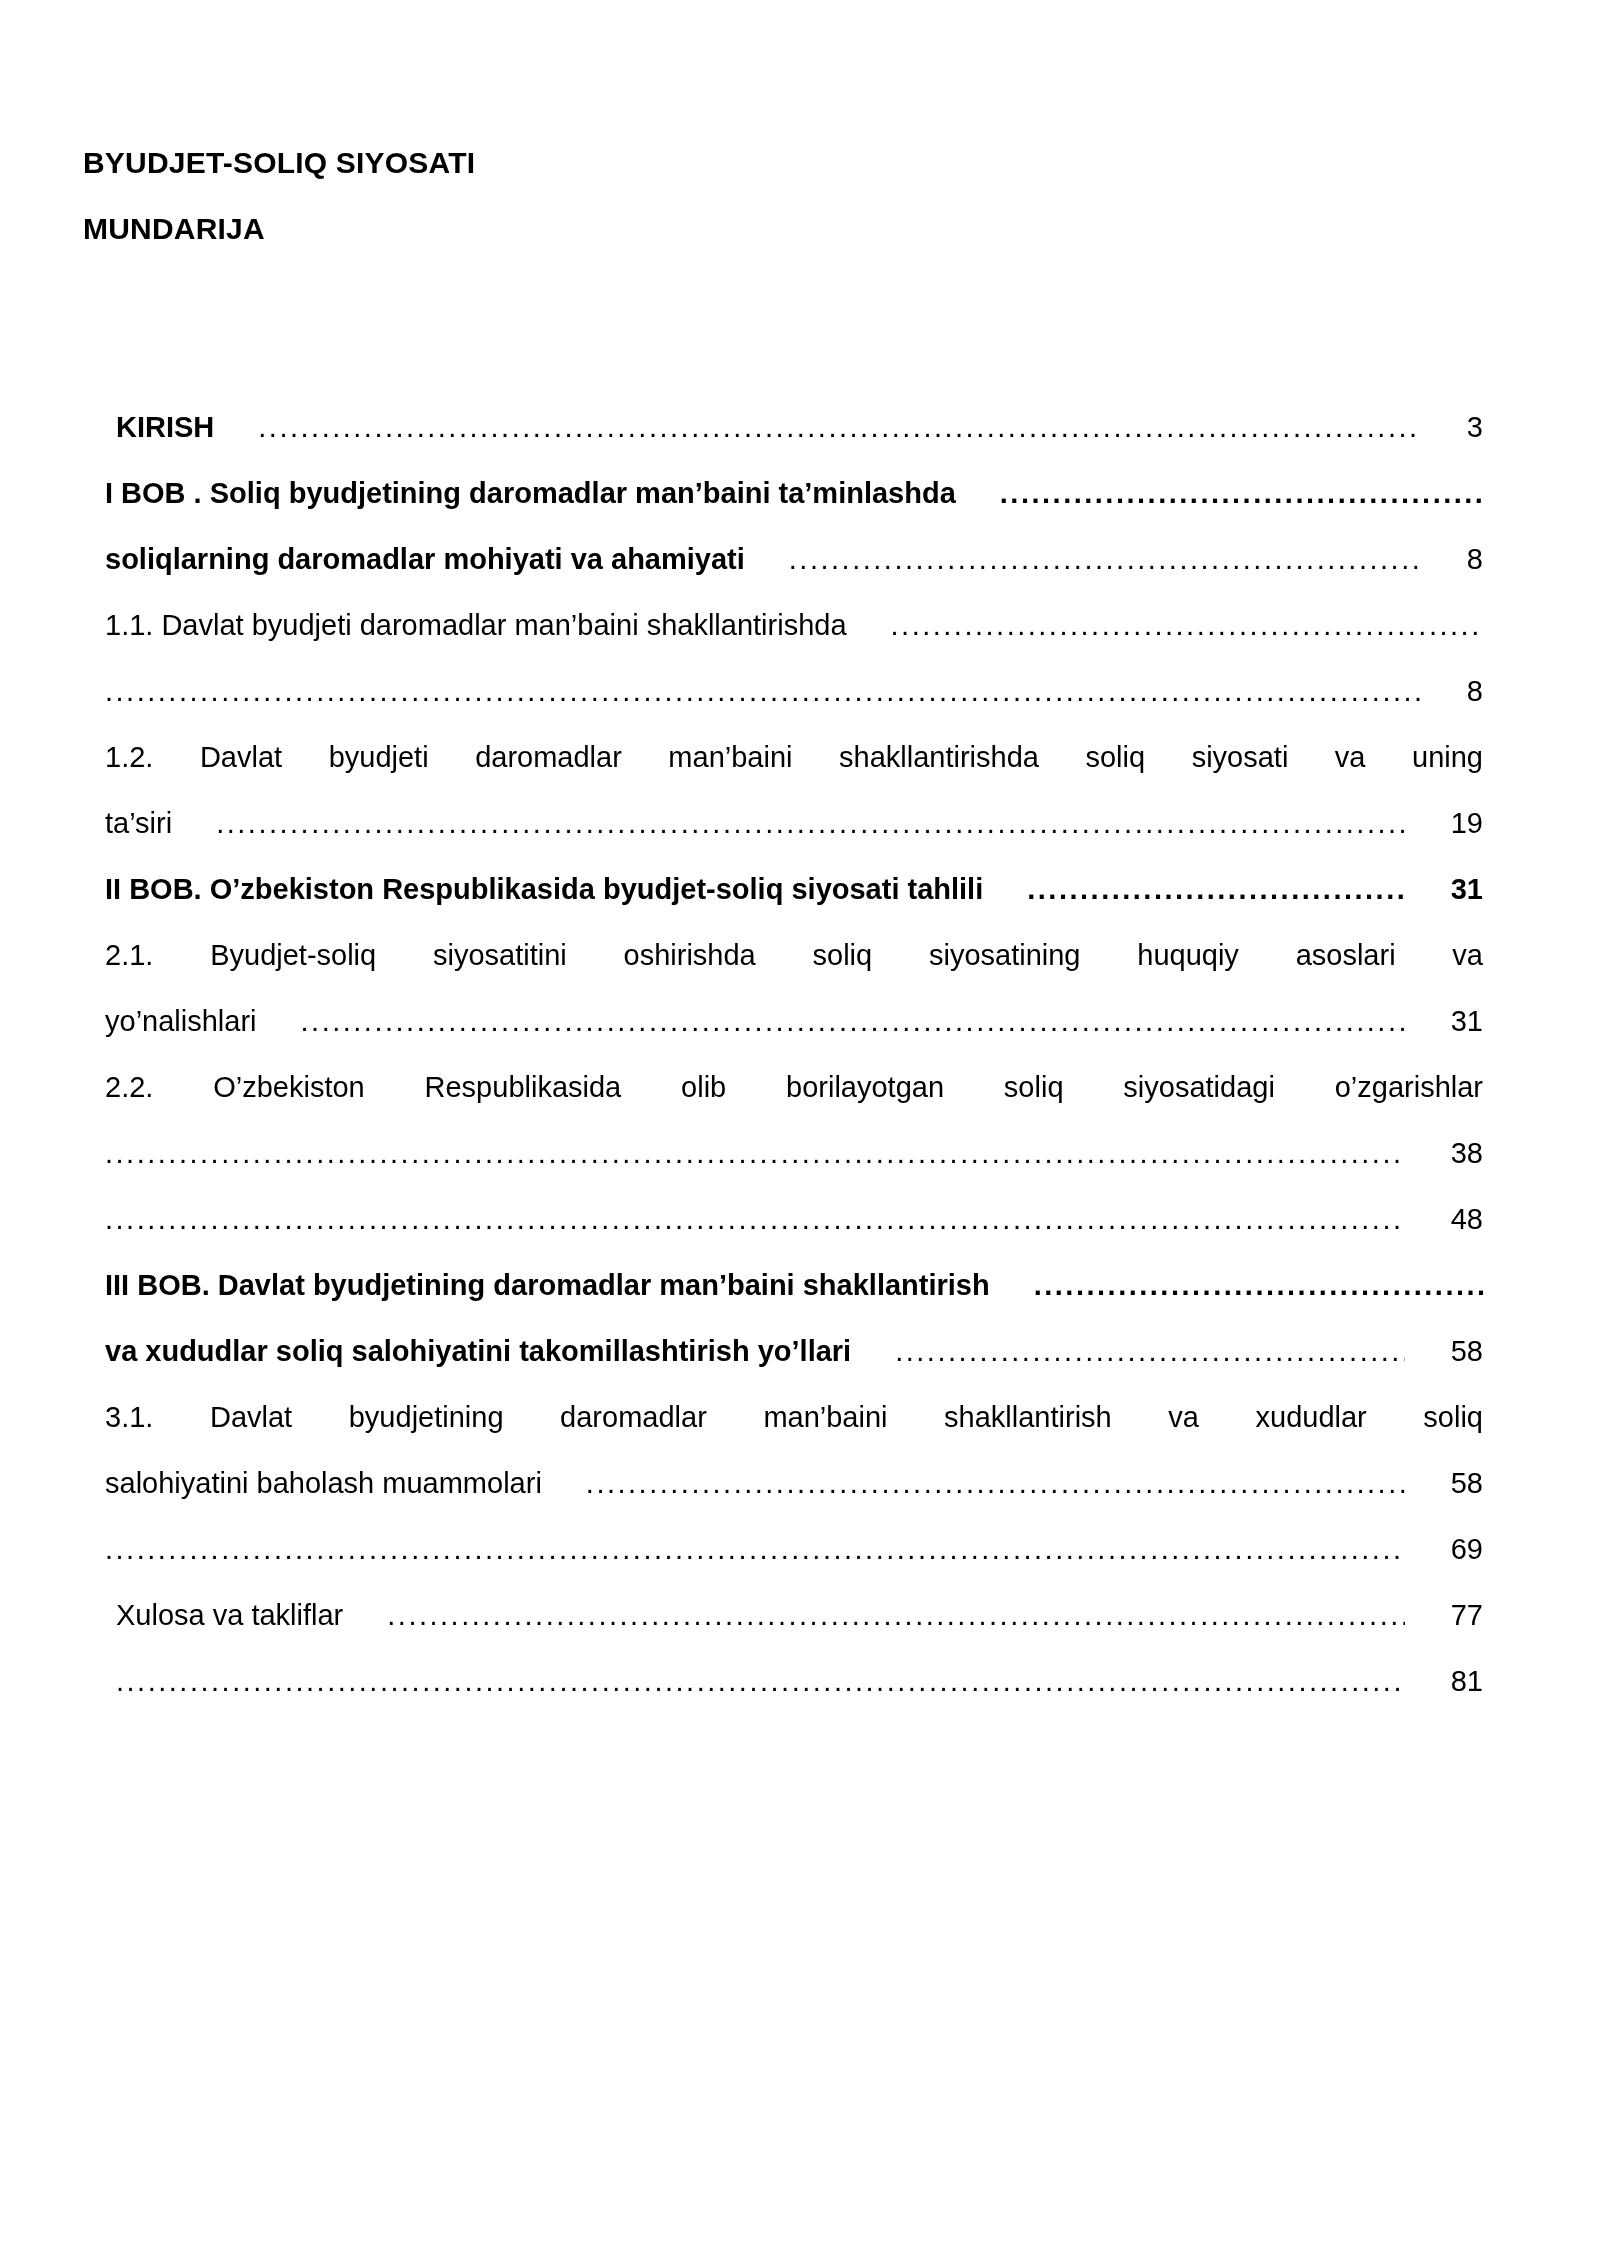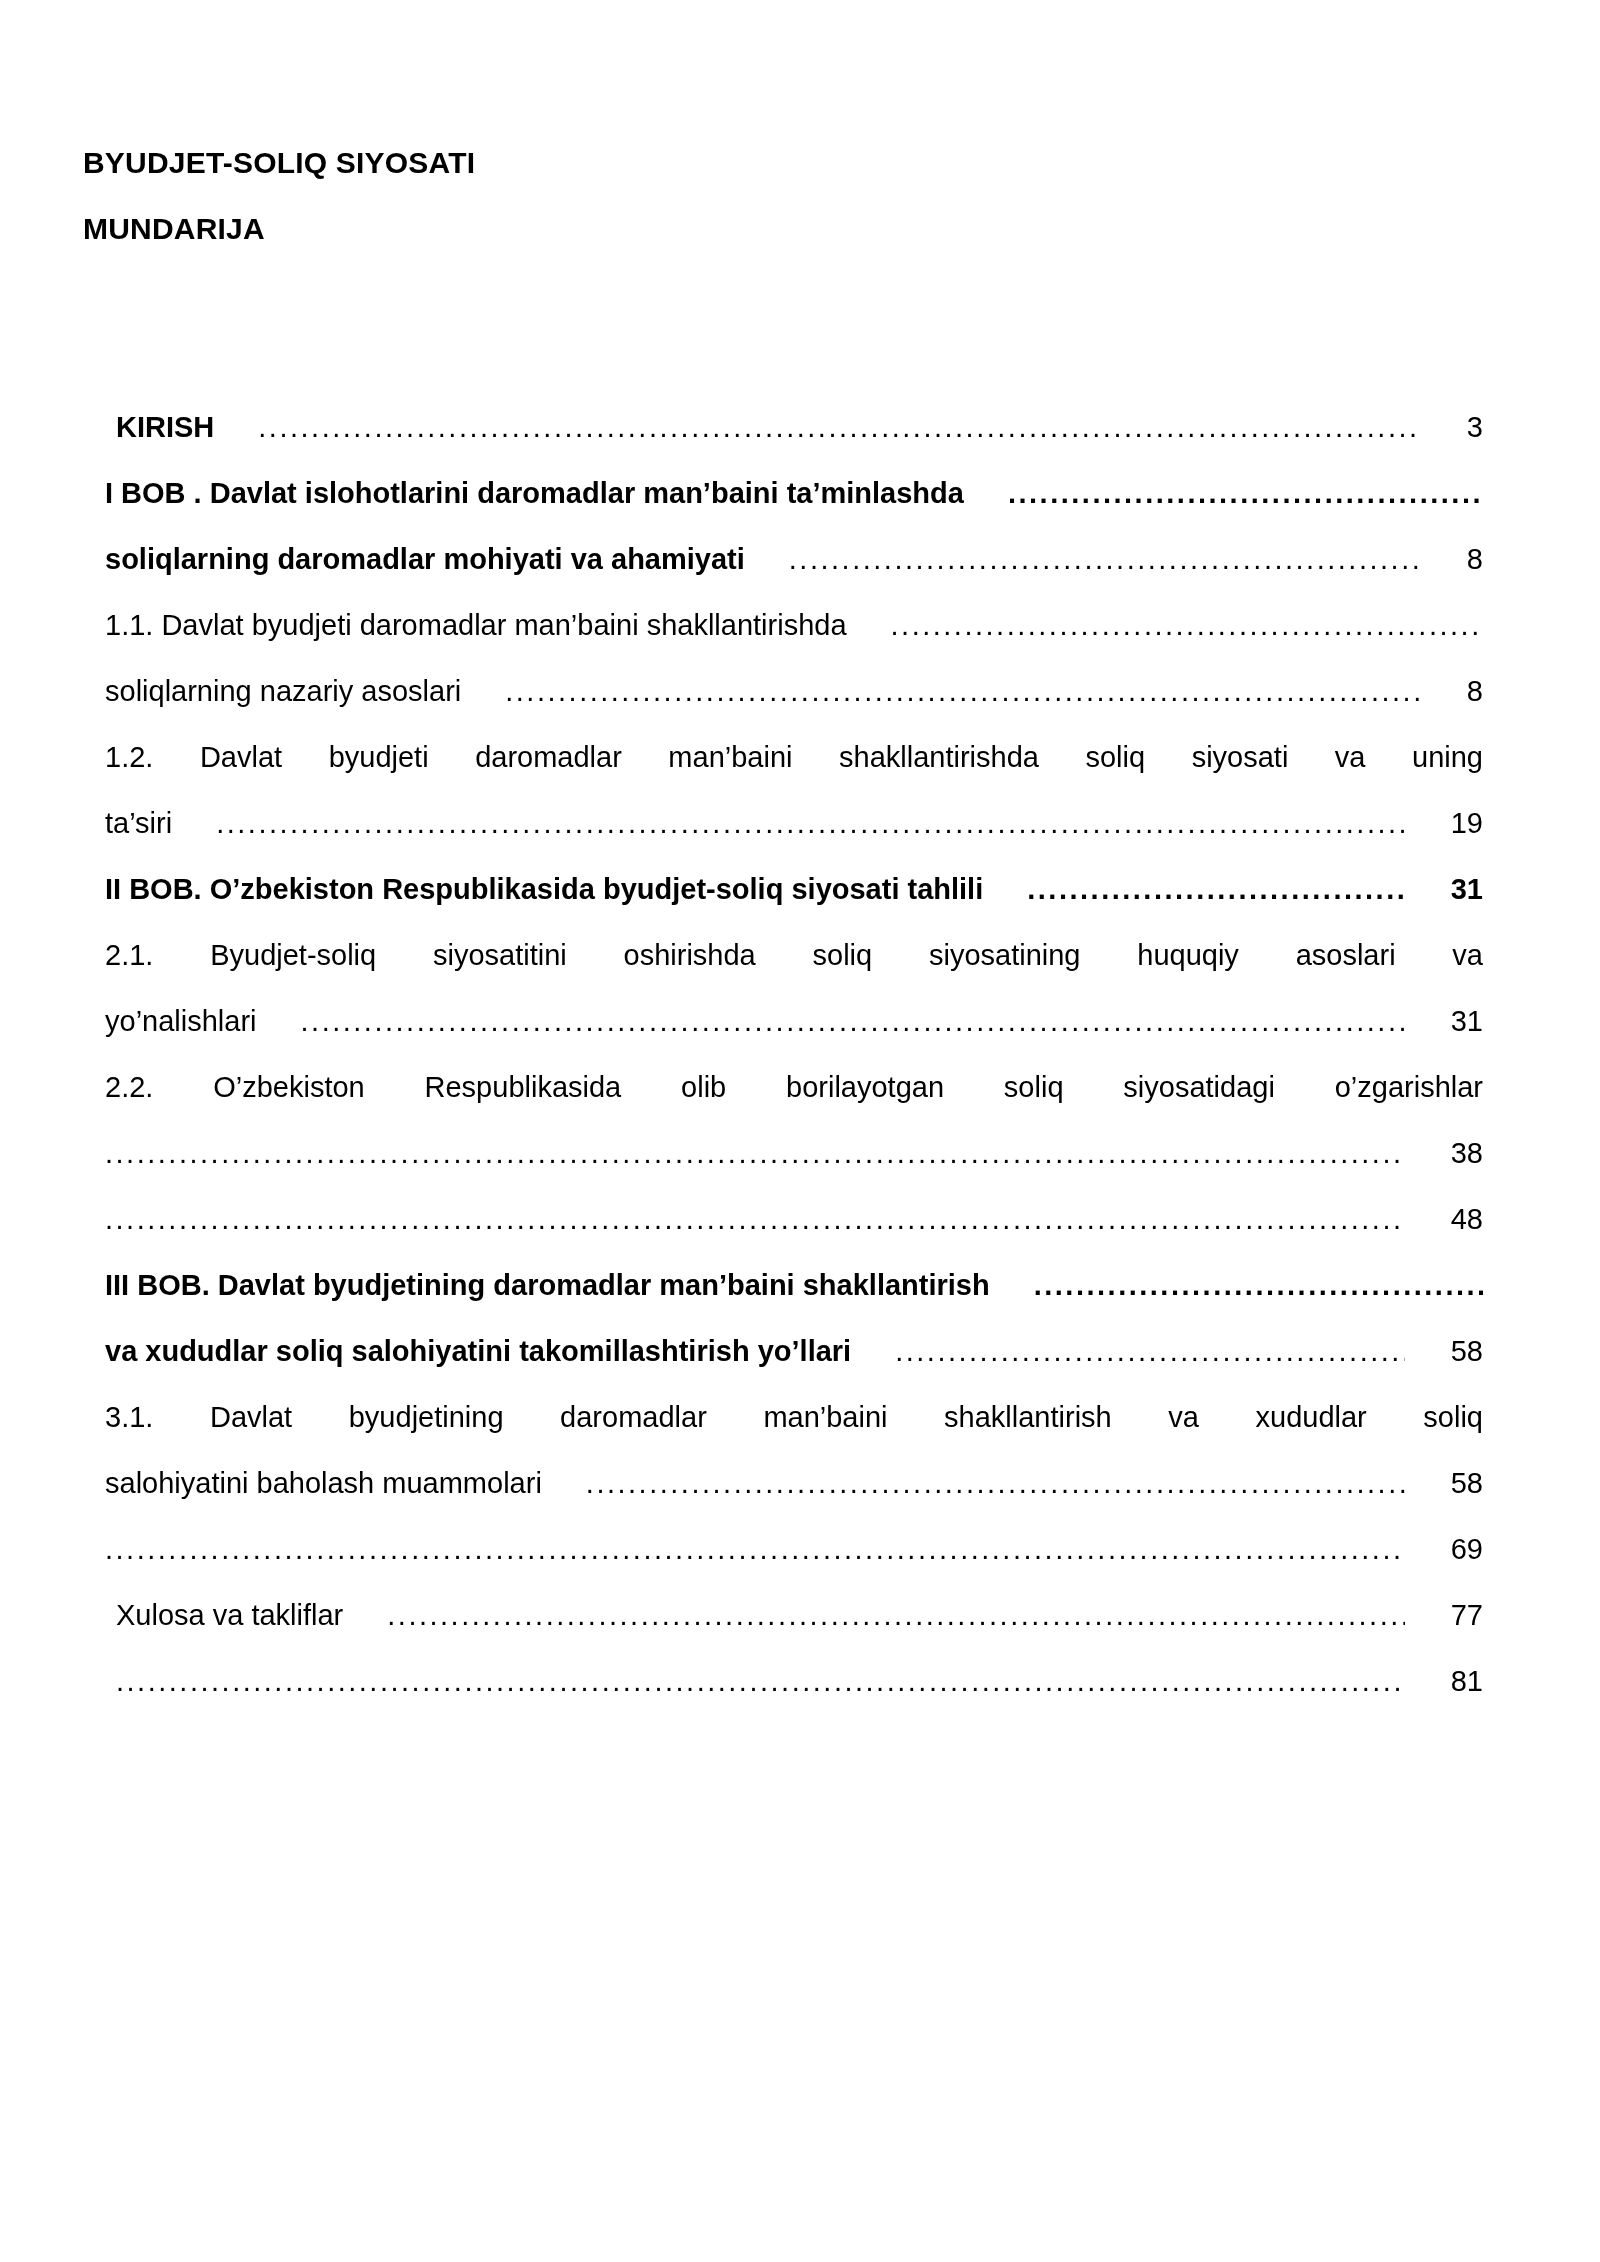--- a/index.html
+++ b/index.html
@@ -85,37 +85,36 @@
 
   <div class="toc">
 
     <div class="toc-line indent">
       <span class="t bold">KIRISH</span>
       <span class="leader">....................................................................................................................................................................................................................................................................</span>
       <span class="p">3</span>
     </div>
 
     <div class="toc-line">
-      <span class="t bold">I BOB . Davlat islohotlarini daromadlar man’baini ta’minlashda</span>
+      <span class="t bold">I BOB . Soliq byudjetining daromadlar man’baini ta’minlashda</span>
       <span class="leader bold">....................................................................................................................................................................................................................................................................</span>
     </div>
 
     <div class="toc-line">
       <span class="t bold">soliqlarning daromadlar mohiyati va ahamiyati</span>
       <span class="leader">....................................................................................................................................................................................................................................................................</span>
       <span class="p">8</span>
     </div>
 
     <div class="toc-line">
       <span class="t">1.1. Davlat byudjeti daromadlar man’baini shakllantirishda</span>
       <span class="leader">....................................................................................................................................................................................................................................................................</span>
     </div>
 
     <div class="toc-line">
-      <span class="t">soliqlarning nazariy asoslari</span>
       <span class="leader">....................................................................................................................................................................................................................................................................</span>
       <span class="p">8</span>
     </div>
 
     <div class="toc-line justify">
       <span class="t">1.2. Davlat byudjeti daromadlar man’baini shakllantirishda soliq siyosati va uning</span>
     </div>
 
     <div class="toc-line">
       <span class="t">ta’siri</span>

